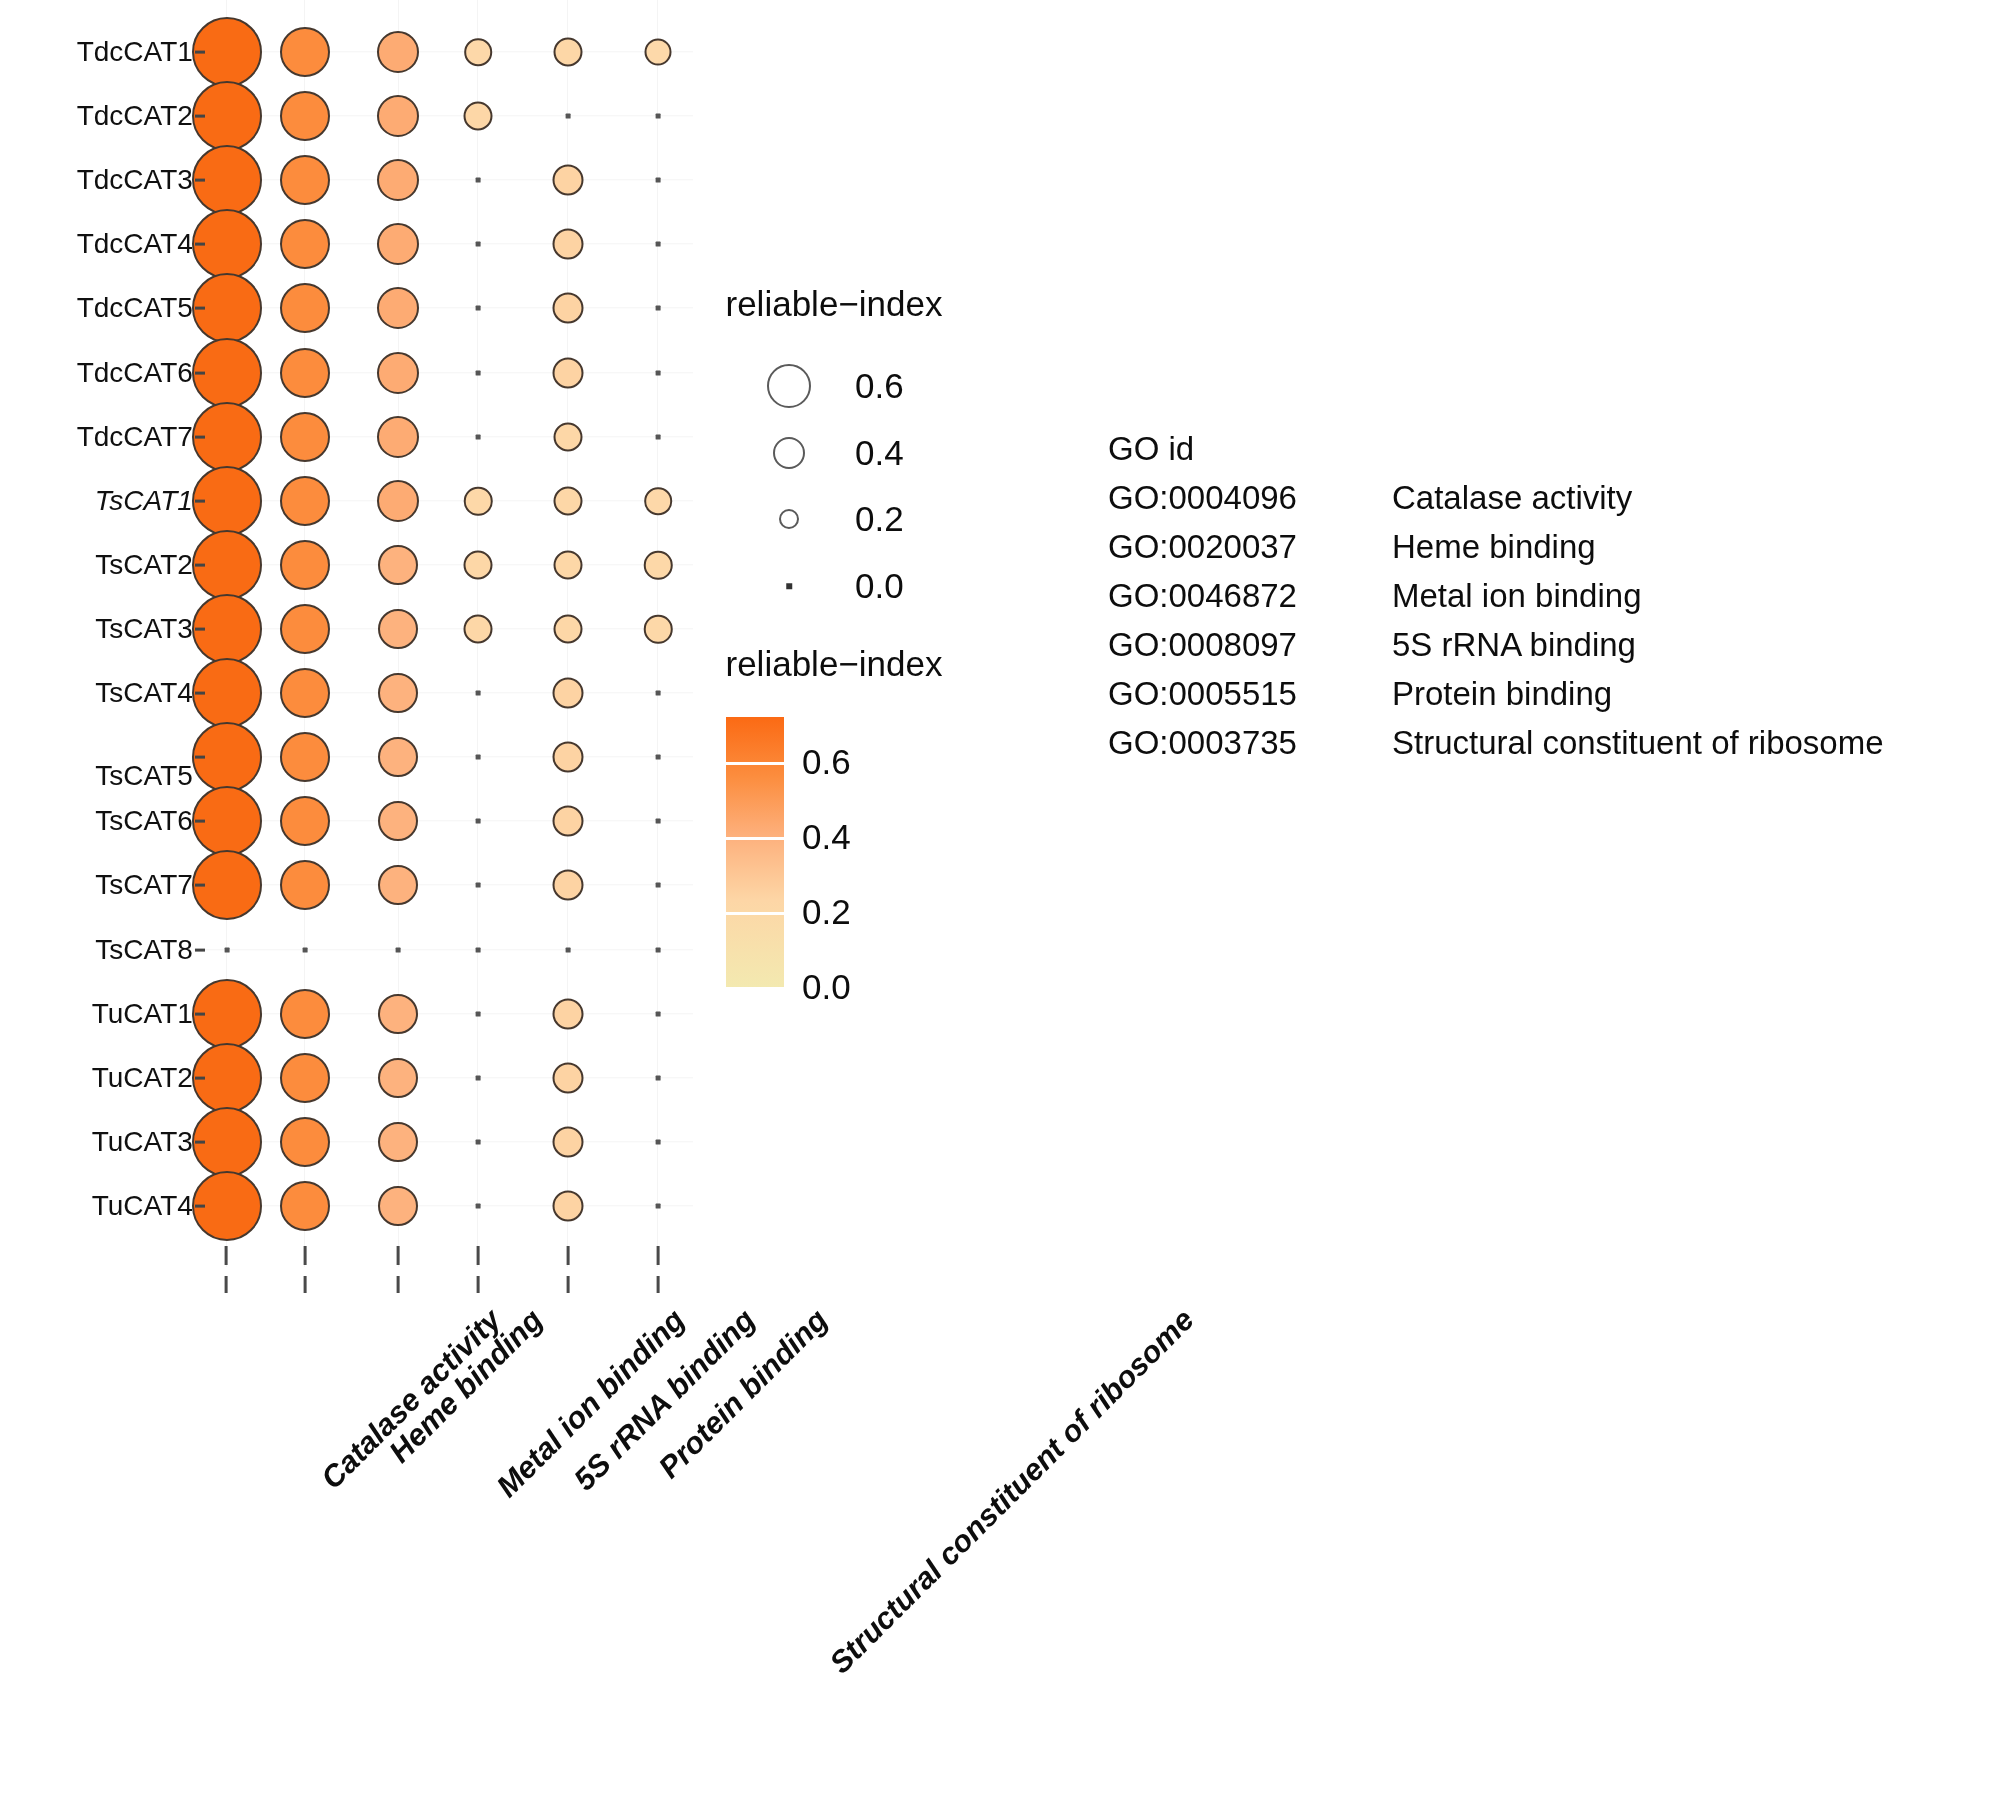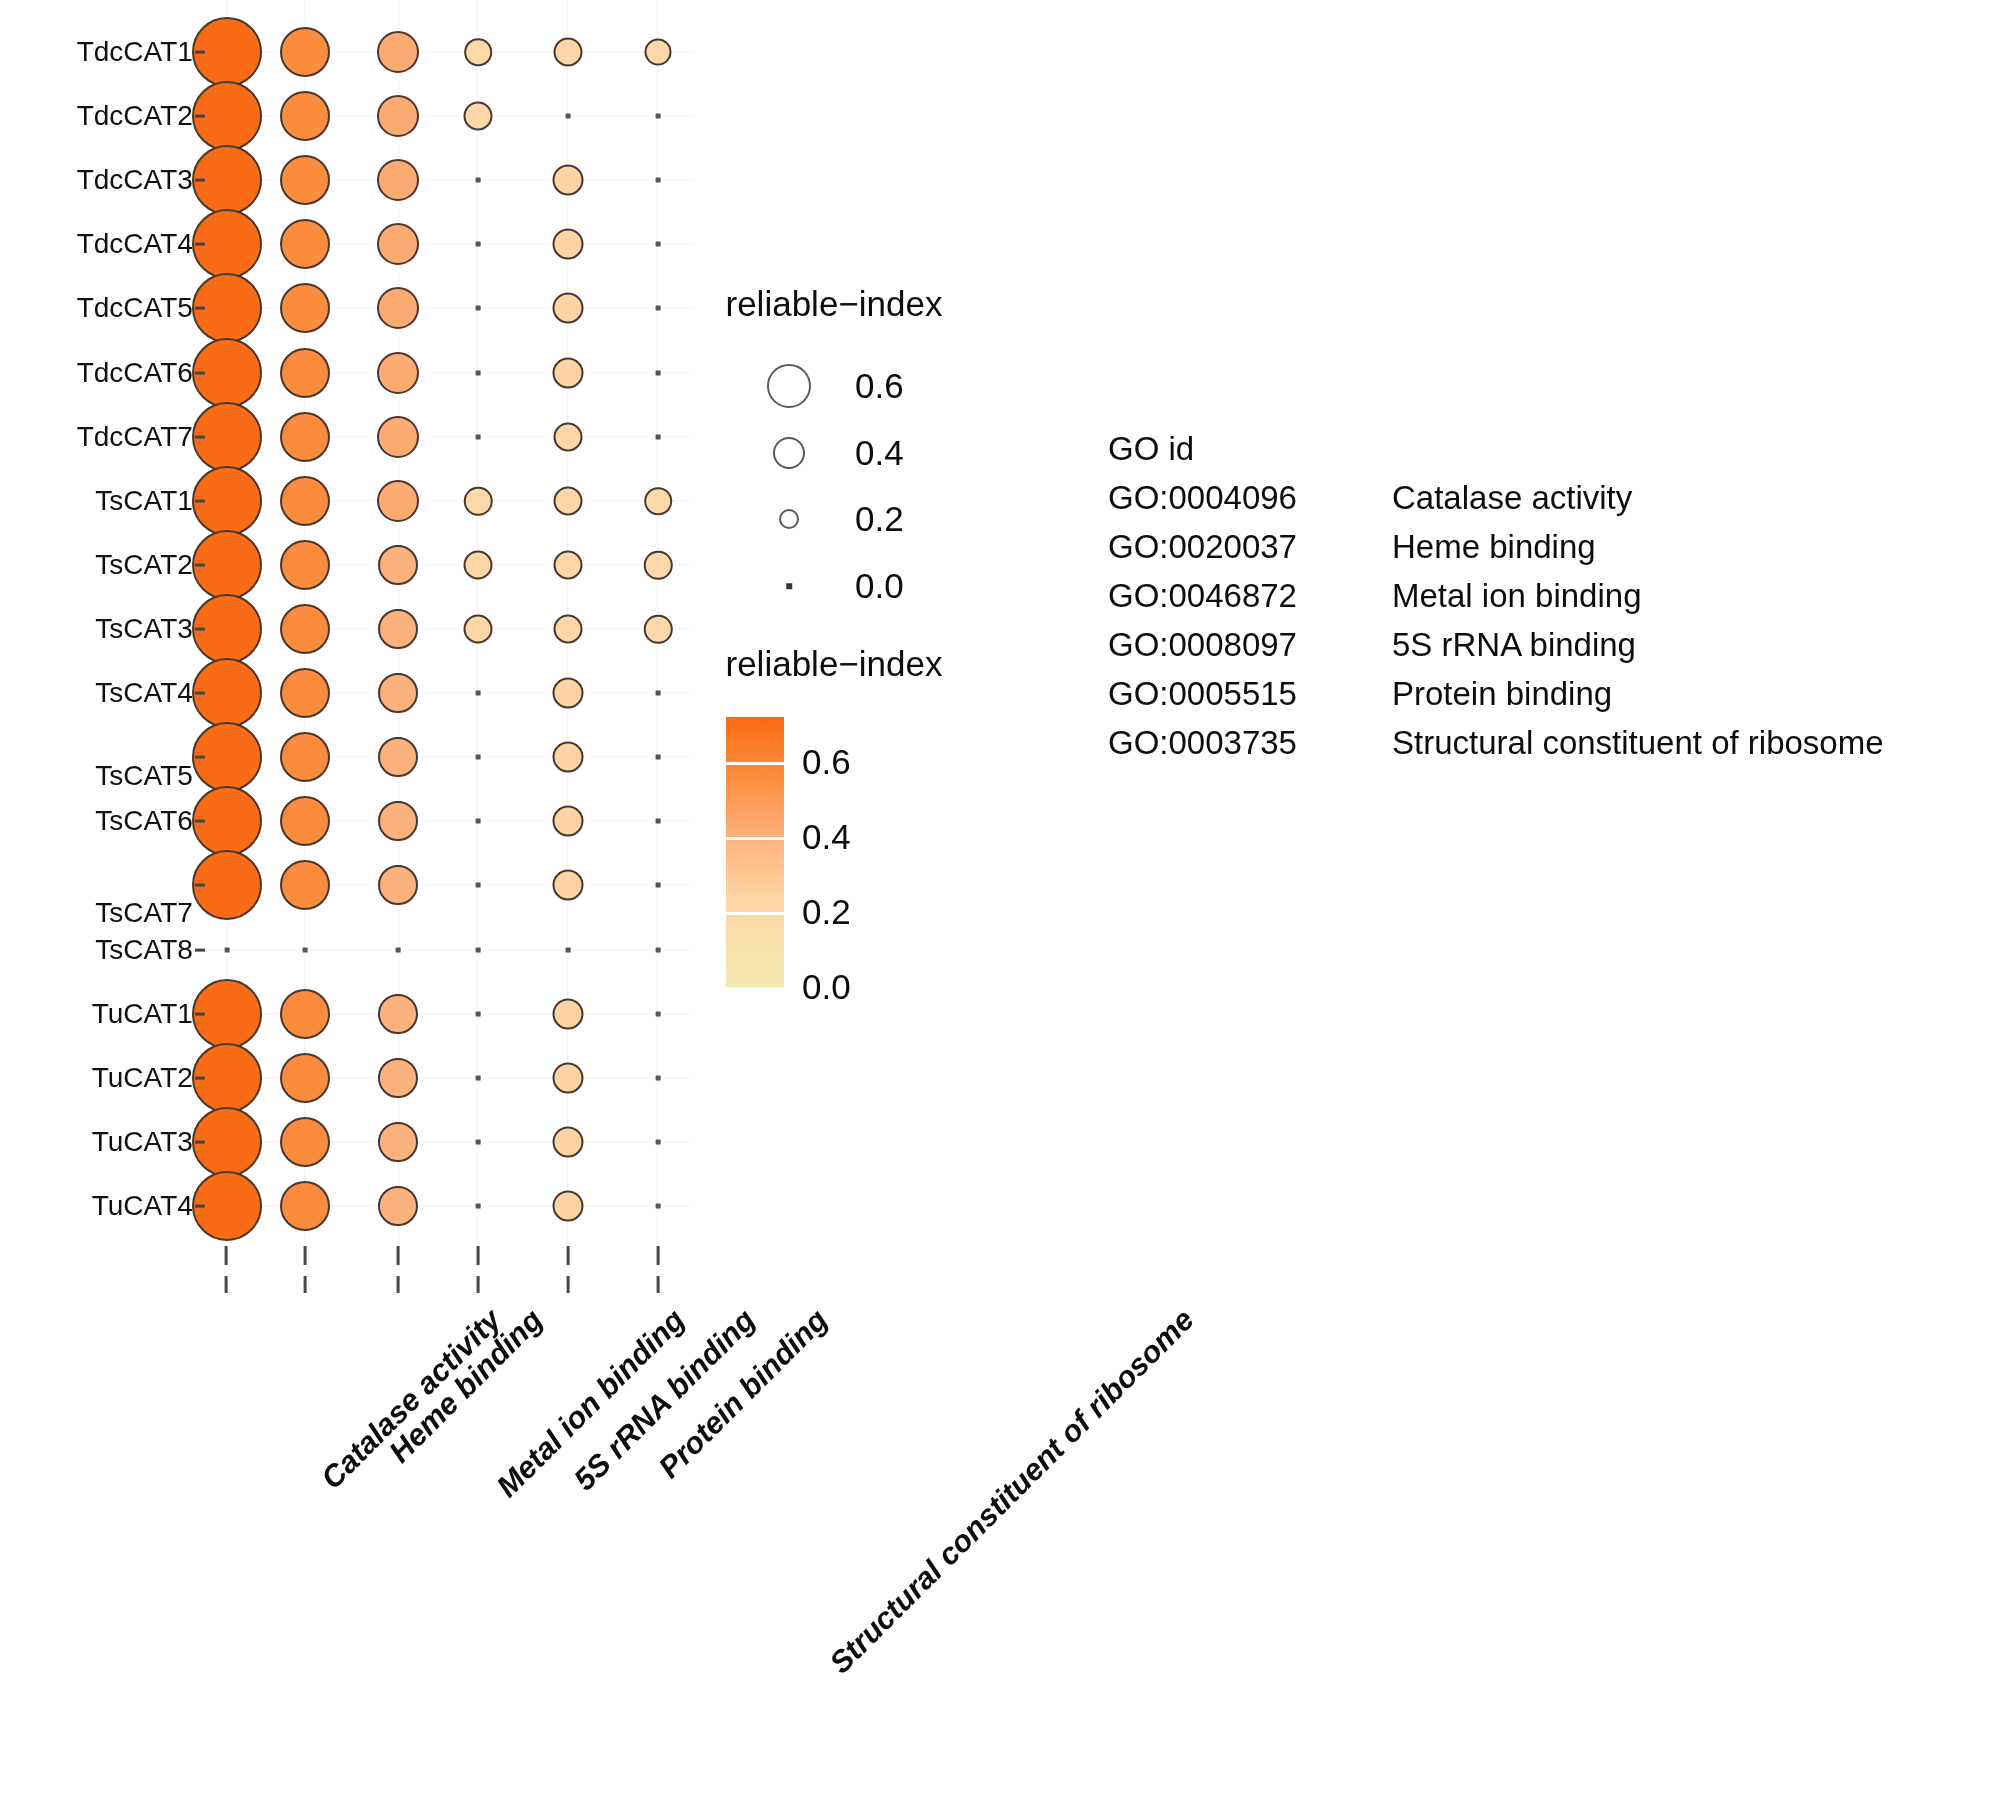--- a/index.html
+++ b/index.html
@@ -55,27 +55,27 @@
 
 <div id="plot-panel">
   <div id="ylabels">
       <div class="yl" style="top: 52px;">TdcCAT1</div>
       <div class="yl" style="top: 116px;">TdcCAT2</div>
       <div class="yl" style="top: 180px;">TdcCAT3</div>
       <div class="yl" style="top: 244px;">TdcCAT4</div>
       <div class="yl" style="top: 308px;">TdcCAT5</div>
       <div class="yl" style="top: 373px;">TdcCAT6</div>
       <div class="yl" style="top: 437px;">TdcCAT7</div>
-      <div class="yl" style="top: 501px;">TsCAT1</div>
+      <div class="yl" style="top: 501px; font-style: italic;">TsCAT1</div>
       <div class="yl" style="top: 565px;">TsCAT2</div>
       <div class="yl" style="top: 629px;">TsCAT3</div>
       <div class="yl" style="top: 693px;">TsCAT4</div>
       <div class="yl" style="top: 757px; margin-top: 19px;">TsCAT5</div>
       <div class="yl" style="top: 821px;">TsCAT6</div>
-      <div class="yl" style="top: 913px; margin-left: 44px;">TsCAT7</div>
+      <div class="yl" style="top: 885px; margin-left: 44px;">TsCAT7</div>
       <div class="yl" style="top: 950px;">TsCAT8</div>
       <div class="yl" style="top: 1014px;">TuCAT1</div>
       <div class="yl" style="top: 1078px;">TuCAT2</div>
       <div class="yl" style="top: 1142px;">TuCAT3</div>
       <div class="yl" style="top: 1206px;">TuCAT4</div>
     </div>
   <div id="grid-area">
       <div class="gridline-h" style="top: 52px;"></div>
       <div class="gridline-h" style="top: 116px;"></div>
       <div class="gridline-h" style="top: 180px;"></div>

